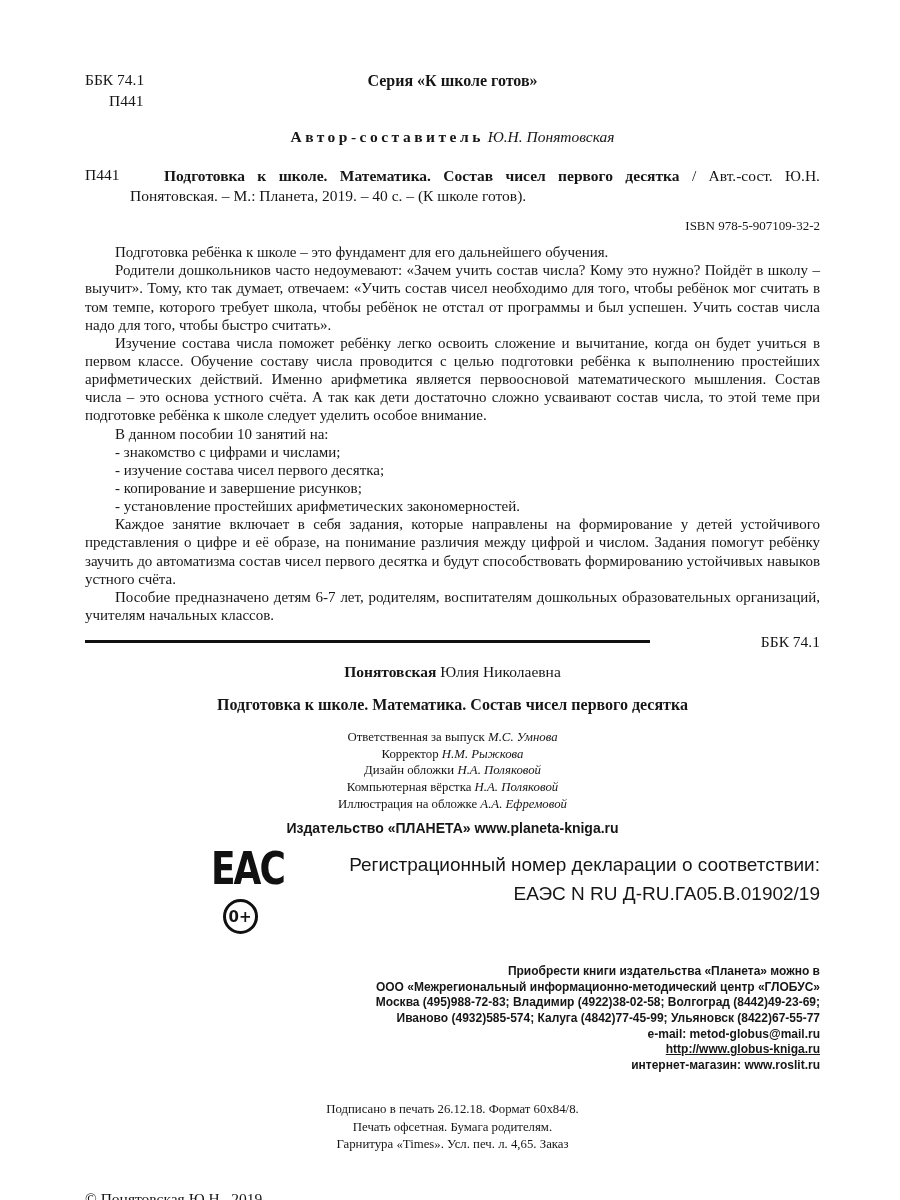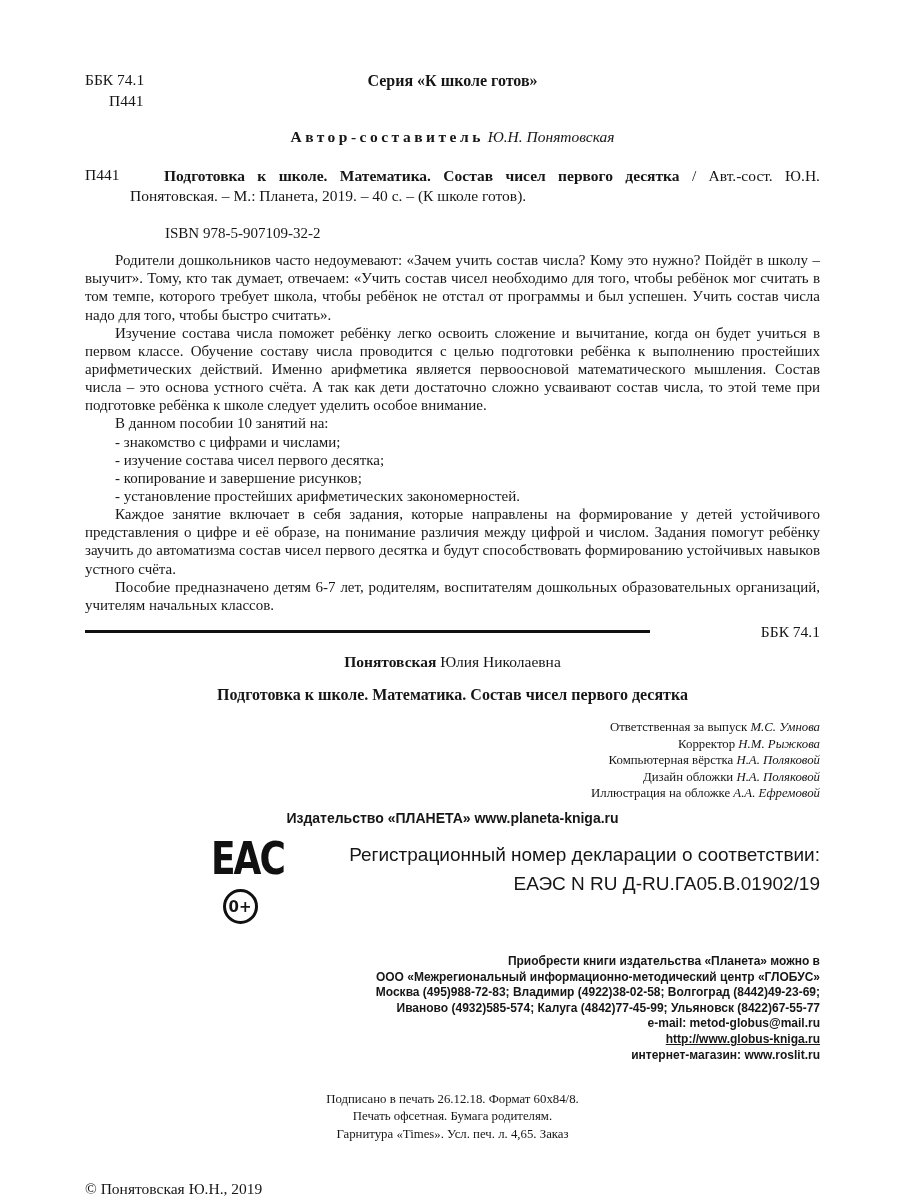--- a/index.html
+++ b/index.html
@@ -26,40 +26,40 @@
   .author-label { font-weight: bold; letter-spacing: 3.5px; }
   .author-name { font-style: italic; }
 
   
   .bib { position: relative; margin-top: 20px; padding-left: 45px; }
   .bib-code { position: absolute; left: 0; top: 0; font-size: 15.5px; }
   .bib-text {
     margin: 0; font-size: 15.5px; line-height: 1.3;
     text-align: justify; text-indent: 34px;
   }
-  .isbn-top { margin: 19px 0 0 80px; font-size: 15px; }
+  .isbn-top { margin: 12px 0 0 80px; font-size: 13px; text-align: right; }
 
   
   .annotation { margin-top: 9px; }
   .annotation p {
     margin: 0; font-size: 15px; line-height: 1.21;
     text-align: justify; text-indent: 30px;
   }
 
   
   .bbk-row { display: flex; align-items: flex-start; margin-top: 9px; }
   .rule { height: 3px; background: #111; width: 565px; margin-top: 7px; }
   .bbk-right { margin-left: auto; font-size: 15.5px; }
 
   
   .names { text-align: center; margin-top: 12px; font-size: 15.5px; }
   .names .surname { font-weight: bold; }
   .book-title { text-align: center; font-weight: bold; font-size: 16px; margin-top: 15px; }
 
-  .credits { text-align: right; margin-top: 15px; font-size: 12.8px; line-height: 1.3; }
+  .credits { text-align: center; margin-top: 15px; font-size: 12.8px; line-height: 1.3; }
   .credits i { font-style: italic; }
 
   .publisher {
     text-align: center; font-weight: bold; margin-top: 8px; font-size: 14px;
     font-family: "Liberation Sans", sans-serif;
   }
 
   
   .cert { position: relative; margin-top: 10px; height: 102px; }
   .cert-logos { position: absolute; left: 126px; top: 0; width: 58px; text-align: center; }
@@ -114,20 +114,21 @@
   </div>
 
   <div class="bib">
     <span class="bib-code">П441</span>
     <p class="bib-text"><b>Подготовка к школе. Математика. Состав чисел первого десятка</b><span> / Авт.-сост. Ю.Н. Понятовская. – М.: Планета, 2019. – 40 с. – (К школе готов).</span></p>
   </div>
 
   <p class="isbn-top">ISBN 978-5-907109-32-2</p>
 
   <div class="annotation">
+    <p>Подготовка ребёнка к школе – это фундамент для его дальнейшего обучения.</p>
     <p>Родители дошкольников часто недоумевают: «Зачем учить состав числа? Кому это нужно? Пойдёт в школу – выучит». Тому, кто так думает, отвечаем: «Учить состав чисел необходимо для того, чтобы ребёнок мог считать в том темпе, которого требует школа, чтобы ребёнок не отстал от программы и был успешен. Учить состав числа надо для того, чтобы быстро считать».</p>
     <p>Изучение состава числа поможет ребёнку легко освоить сложение и вычитание, когда он будет учиться в первом классе. Обучение составу числа проводится с целью подготовки ребёнка к выполнению простейших арифметических действий. Именно арифметика является первоосновой математического мышления. Состав числа – это основа устного счёта. А так как дети достаточно сложно усваивают состав числа, то этой теме при подготовке ребёнка к школе следует уделить особое внимание.</p>
     <p>В данном пособии 10 занятий на:</p>
     <p>- знакомство с цифрами и числами;</p>
     <p>- изучение состава чисел первого десятка;</p>
     <p>- копирование и завершение рисунков;</p>
     <p>- установление простейших арифметических закономерностей.</p>
     <p>Каждое занятие включает в себя задания, которые направлены на формирование у детей устойчивого представления о цифре и её образе, на понимание различия между цифрой и числом. Задания помогут ребёнку заучить до автоматизма состав чисел первого десятка и будут способствовать формированию устойчивых навыков устного счёта.</p>
     <p>Пособие предназначено детям 6-7 лет, родителям, воспитателям дошкольных образовательных организаций, учителям начальных классов.</p>
   </div>
@@ -140,22 +141,22 @@
   <div class="names">
     <span class="surname">Понятовская</span>
     <span>Юлия Николаевна</span>
   </div>
 
   <div class="book-title">Подготовка к школе. Математика. Состав чисел первого десятка</div>
 
   <div class="credits">
     <div><span>Ответственная за выпуск</span> <i>М.С. Умнова</i></div>
     <div><span>Корректор</span> <i>Н.М. Рыжкова</i></div>
+    <div><span>Дизайн обложки</span> <i>Н.А. Поляковой</i></div>
     <div><span>Компьютерная вёрстка</span> <i>Н.А. Поляковой</i></div>
-    <div><span>Дизайн обложки</span> <i>Н.А. Поляковой</i></div>
     <div><span>Иллюстрация на обложке</span> <i>А.А. Ефремовой</i></div>
   </div>
 
   <div class="publisher">Издательство «ПЛАНЕТА» www.planeta-kniga.ru</div>
 
   <div class="cert">
     <div class="cert-logos">
       <div class="eac">ЕАС</div>
       <div class="age">0+</div>
     </div>

